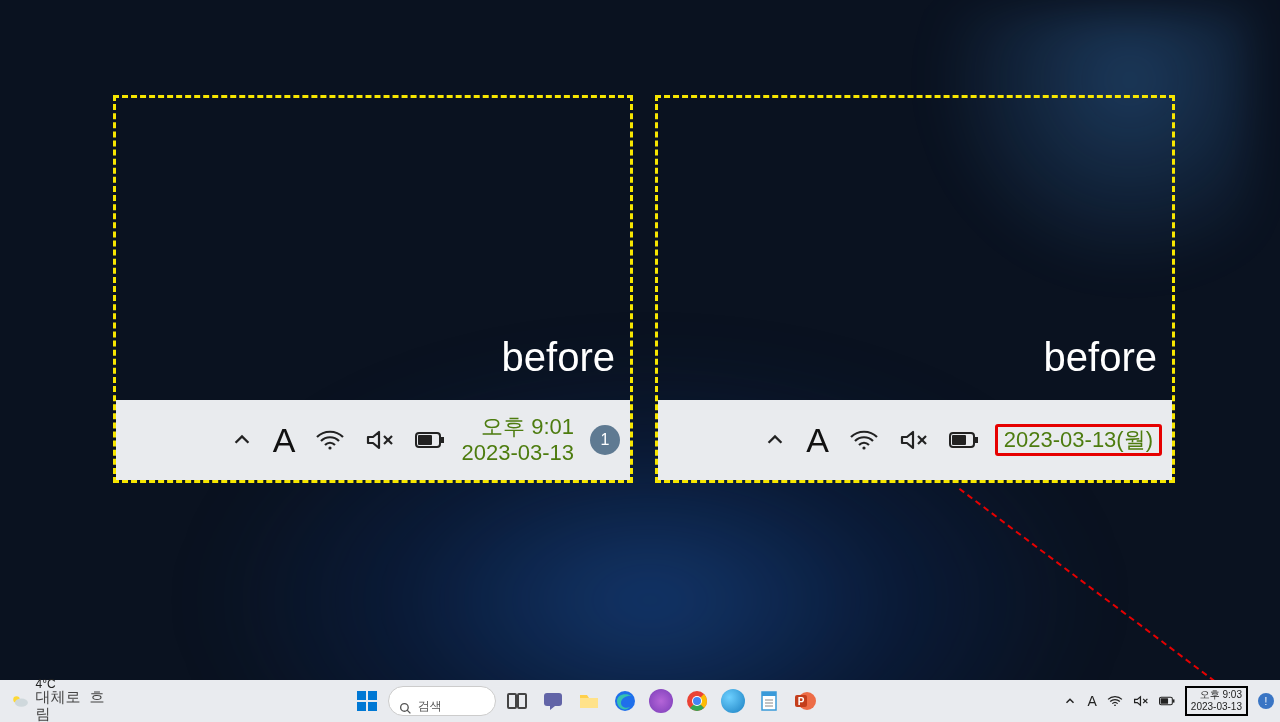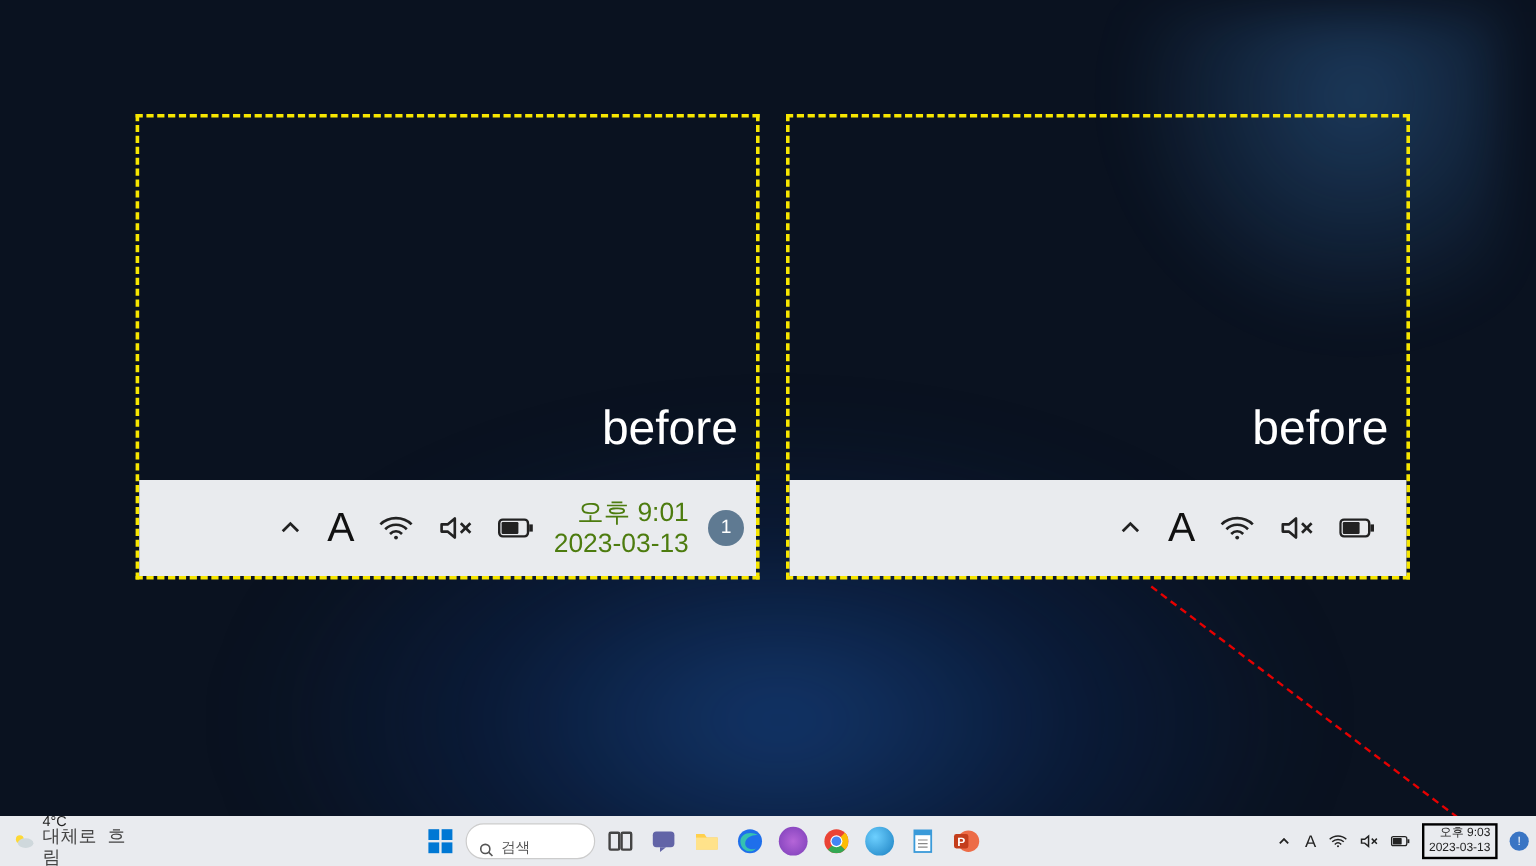--- a/index.html
+++ b/index.html
@@ -246,20 +246,21 @@
             <line x1="19" y1="7" x2="27" y2="15"></line>
             <line x1="27" y1="7" x2="19" y2="15"></line>
         </svg>
         <svg class="batt-ic" viewBox="0 0 30 18" fill="none" stroke="#222" stroke-width="2">
           <rect x="1" y="2" width="24" height="14" rx="3"></rect>
             <rect x="26" y="6" width="3" height="6" fill="#222" stroke="none"></rect>
             <rect x="3" y="4" width="14" height="10" fill="#222" stroke="none" rx="1"></rect>
         </svg>
       </div>
       <div class="clock-block">
+        <div class="red-box">2023-03-13(월)</div>
       </div>
     </div>
   </div>
 
 </div>
 
 <div class="leader" style="left:960px; top:488px; width:340px; transform:rotate(37deg);"></div>
 
 <div class="taskbar">
   <div class="tb-weather">

